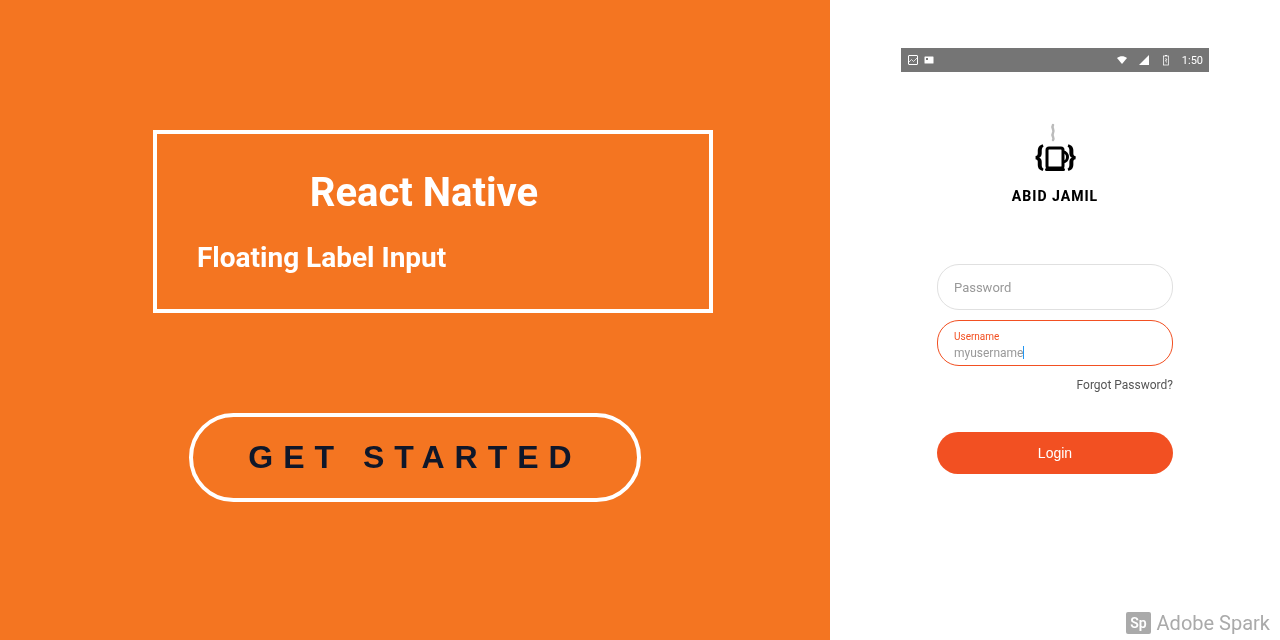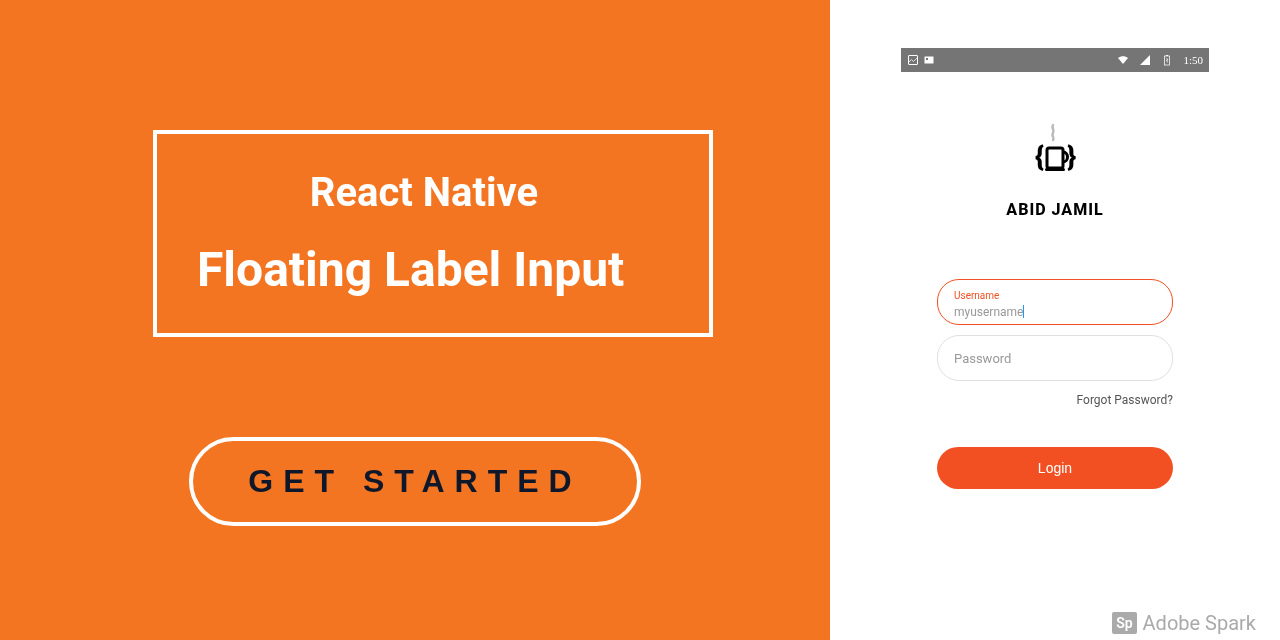--- a/index.html
+++ b/index.html
@@ -29,21 +29,21 @@
     }
     .title-line1 {
       color: #fff;
       font-size: 40px;
       font-weight: 700;
       text-align: center;
       margin-bottom: 25px;
     }
     .title-line2 {
       color: #fff;
-      font-size: 48px;
+      font-size: 28px;
       font-weight: 700;
       text-align: left;
     }
     .cta-button {
       border: 4px solid #fff;
       border-radius: 50px;
       padding: 22px 55px;
       color: #0f172a;
       font-size: 32px;
       font-weight: 700;
@@ -80,44 +80,43 @@
     }
     .status-left {
       display: flex;
       gap: 4px;
       align-items: center;
     }
     .status-right {
       display: flex;
       gap: 10px;
       align-items: flex-start;
-      font-family: Liberation Serif, serif;
     }
     .status-icon {
       width: 12px;
       height: 12px;
       fill: #fff;
     }
     .logo-section {
       margin-top: 48px;
       display: flex;
       flex-direction: column;
       align-items: center;
     }
     .logo-mug {
       width: 60px;
       height: 60px;
       position: relative;
     }
     .logo-text {
-      font-size: 16px;
+      font-size: 14px;
       font-weight: 800;
       letter-spacing: 1px;
       color: #000;
-      margin-top: 20px;
+      margin-top: 8px;
     }
     .form-section {
       margin-top: 60px;
       width: 236px;
       display: flex;
       flex-direction: column;
     }
     .input-field {
       border: 1px solid #e0e0e0;
       border-radius: 22px;
@@ -170,21 +169,21 @@
       border: none;
       border-radius: 22px;
       height: 42px;
       font-size: 14px;
       cursor: pointer;
       width: 236px;
     }
     .watermark {
       position: absolute;
       bottom: 5px;
-      right: 24px;
+      right: 10px;
       display: flex;
       align-items: center;
       gap: 6px;
       color: #aaa;
       font-size: 20px;
     }
     .sp-badge {
       background: #aaa;
       color: #fff;
       font-size: 14px;
@@ -242,26 +241,26 @@
           <rect x="22" y="28" width="16" height="20" rx="2" fill="none" stroke="#000" stroke-width="3"></rect>
           <path d="M38 32 C44 32 44 42 38 42" fill="none" stroke="#000" stroke-width="3"></path>
           <rect x="20" y="48" width="20" height="3" rx="1.5" fill="#000"></rect>
           <text x="42" y="46" font-size="28" font-weight="900" fill="#000">}</text>
         </svg>
       </div>
       <div class="logo-text">ABID JAMIL</div>
     </div>
 
     <div class="form-section">
+      <div class="input-field">
+        <div class="placeholder-text">Password</div>
+      </div>
       <div class="input-field active">
         <span class="float-label">Username</span>
         <span class="input-value">myusername</span><span class="cursor"></span>
-      </div>
-      <div class="input-field">
-        <div class="placeholder-text">Password</div>
       </div>
       <div class="forgot-link">Forgot Password?</div>
       <button class="login-btn">Login</button>
     </div>
 
   </div>
 
   <div class="watermark">
     <span class="sp-badge">Sp</span>
     <span>Adobe Spark</span>

